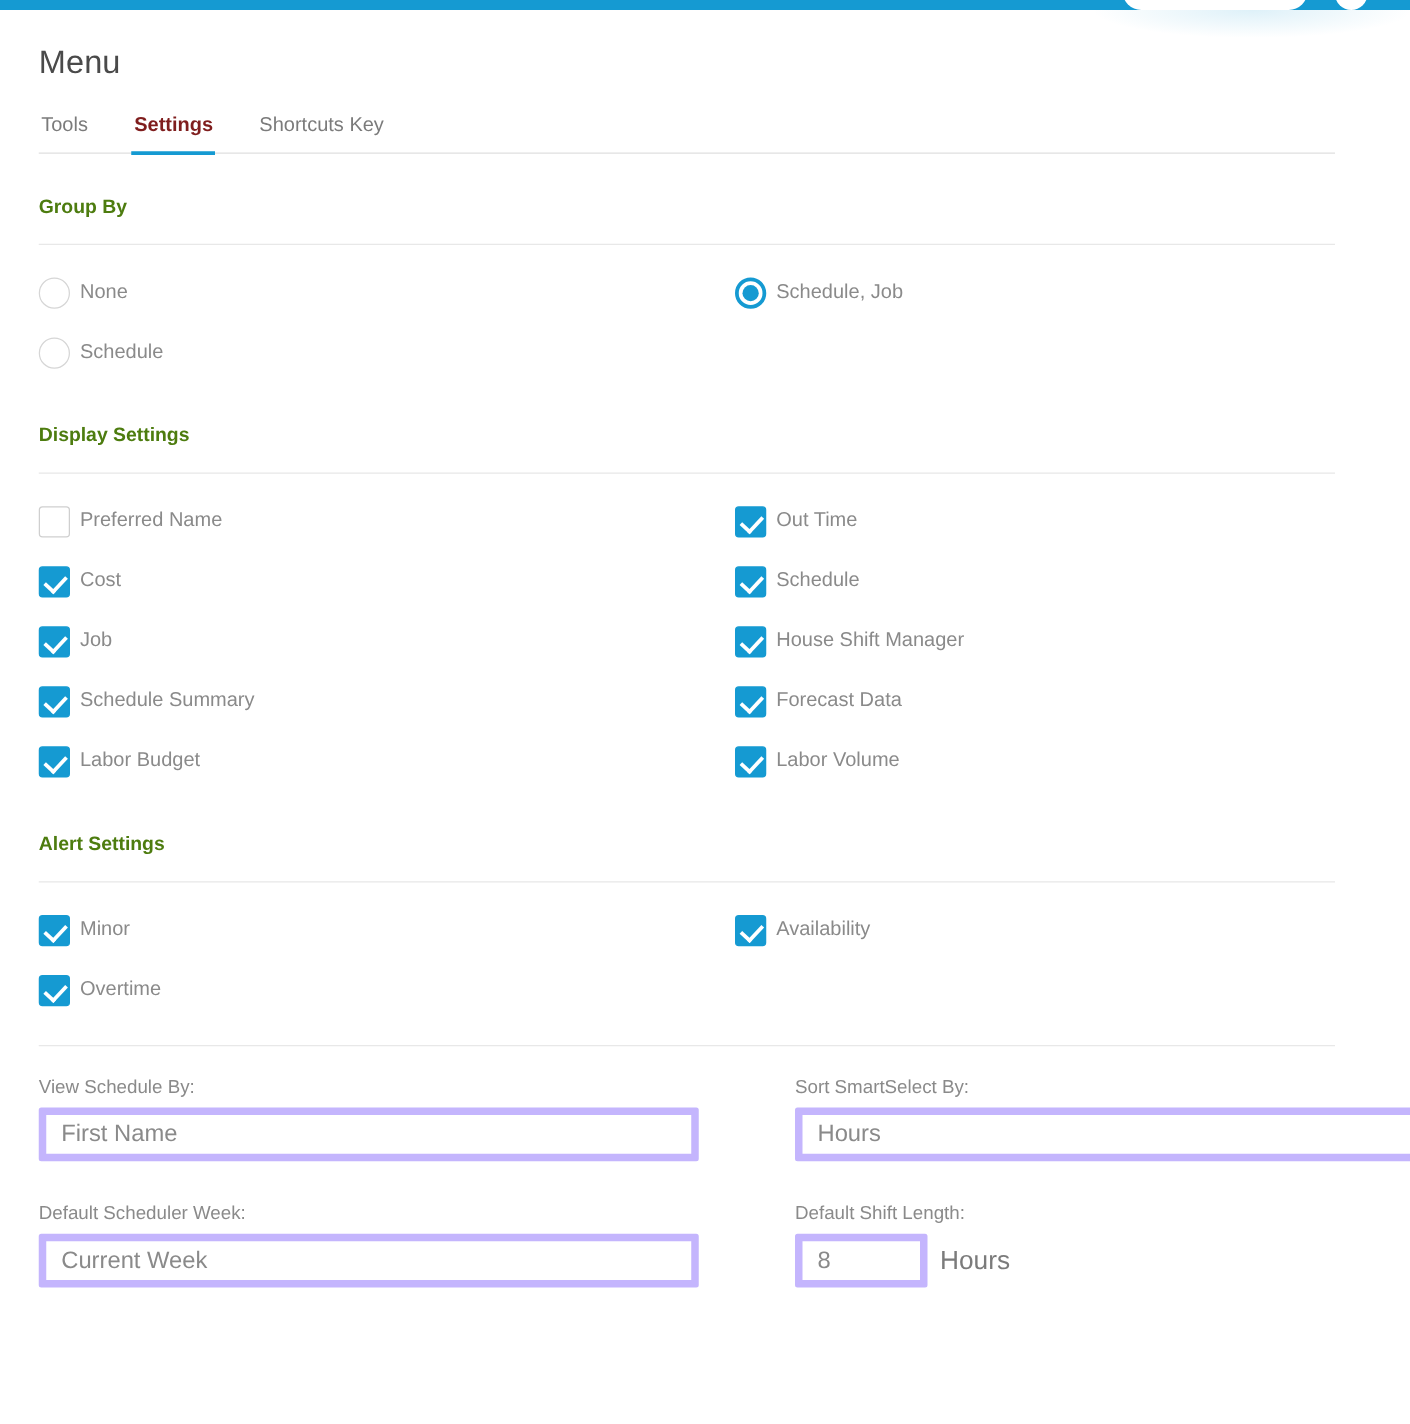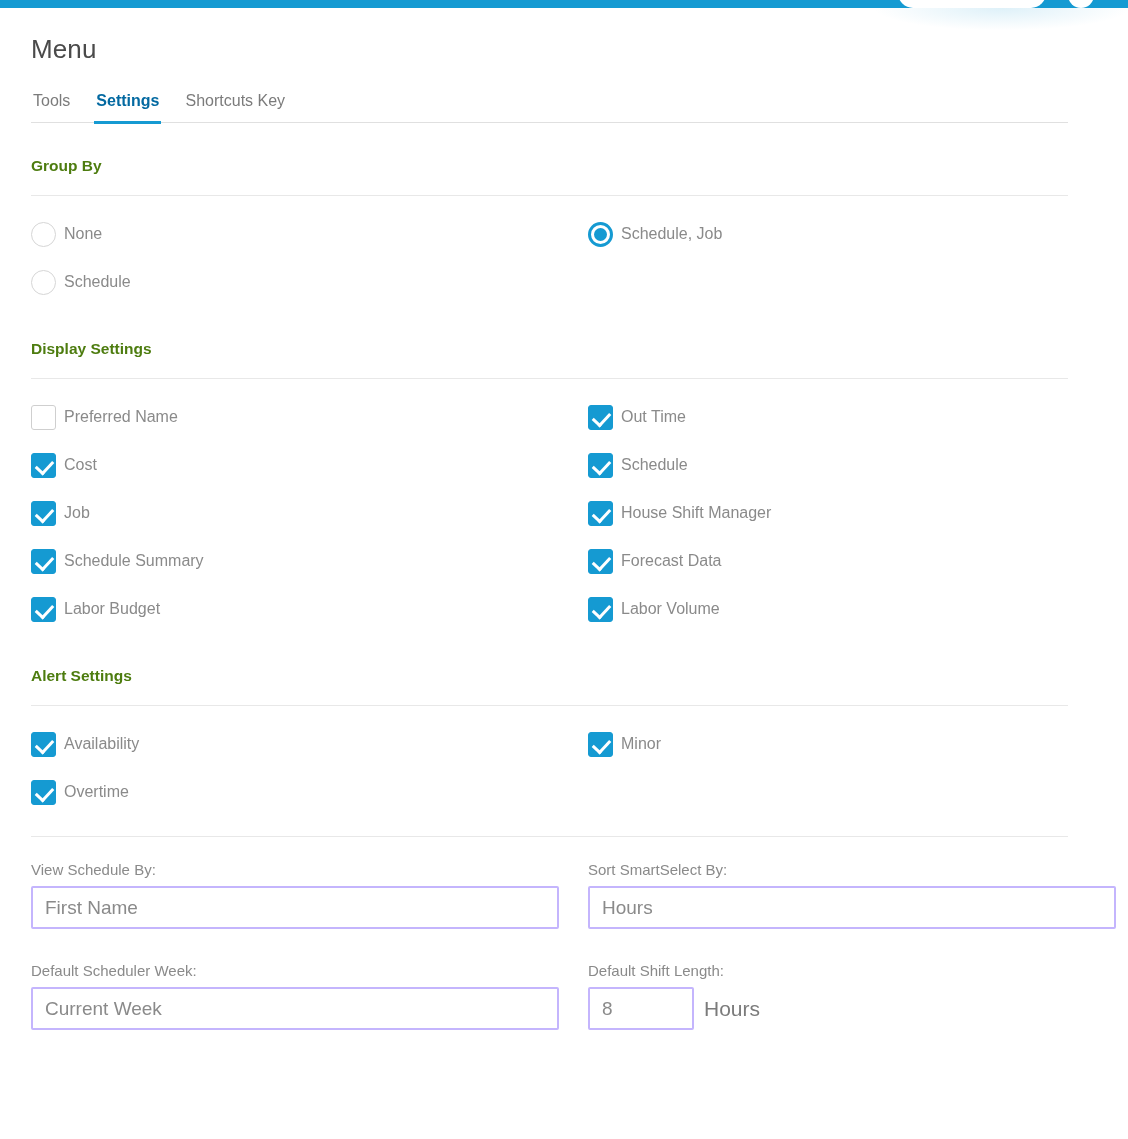--- a/index.html
+++ b/index.html
@@ -67,39 +67,39 @@
     font-weight: 400;
     color: #4a4a4a;
     letter-spacing: .1px;
     margin-top: 34px;
   }
 
   
   .tabs {
     display: flex;
     align-items: flex-end;
-    gap: 22px;
+    gap: 33px;
     margin-top: 27px;
     border-bottom: 1px solid #e0e0e0;
     margin-left: 0;
     margin-right: 0;
     padding-bottom: 0;
     text-align: center;
   }
   .tab {
     font-size: 16px;
     color: #7b7b7b;
     padding: 0 2px 11px 2px;
     border-bottom: 3px solid transparent;
     margin-bottom: -2px;
     cursor: pointer;
     white-space: nowrap;
   }
   .tab.active {
-    color: #0369a1;
+    color: #7f1d1d;
     font-weight: 700;
     border-bottom-color: #159ad2;
   }
 
   
   .section-title {
     font-size: 15.5px;
     font-weight: 700;
     color: #4d7c0f;
     margin-top: 34px;
@@ -179,32 +179,33 @@
     white-space: nowrap;
     cursor: pointer;
   }
 
   
   .field-grid {
     display: grid;
     grid-template-columns: 557px 1fr;
     column-gap: 0;
     margin-top: 24px;
+    gap: 48px;
   }
   .field-grid.second { margin-top: 33px; }
 
   .field-label {
     font-size: 15px;
     color: #8a8a8a;
     margin-bottom: 8px;
   }
   .field-input {
     width: 528px;
     height: 43px;
-    border: 2px solid #c4b5fd;
+    border: 6px solid #c4b5fd;
     border-radius: 2px;
     background: #fff;
     font-family: "Liberation Sans", sans-serif;
     font-size: 19px;
     color: #8a8a8a;
     padding: 0 12px;
     outline: none;
   }
   .field-input::placeholder { color: #8a8a8a; }
 
@@ -306,25 +307,25 @@
       <span class="opt-label">Labor Volume</span>
     </div>
   </div>
 
   <div class="section-title">Alert Settings</div>
   <div class="section-rule"></div>
 
   <div class="opt-grid">
     <div class="opt-row">
       <span class="cbox checked"></span>
+      <span class="opt-label">Minor</span>
+    </div>
+    <div class="opt-row">
+      <span class="cbox checked"></span>
       <span class="opt-label">Availability</span>
-    </div>
-    <div class="opt-row">
-      <span class="cbox checked"></span>
-      <span class="opt-label">Minor</span>
     </div>
 
     <div class="opt-row">
       <span class="cbox checked"></span>
       <span class="opt-label">Overtime</span>
     </div>
     <div class="opt-row"></div>
   </div>
 
   <div class="section-rule"></div>

